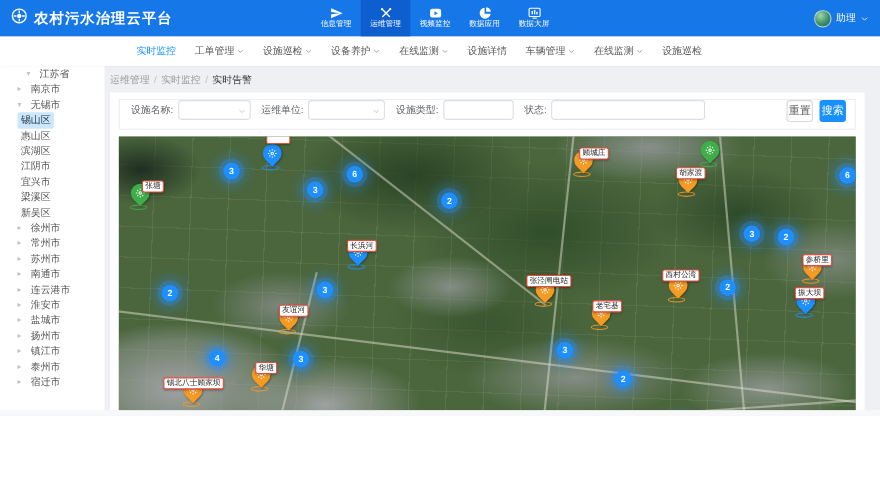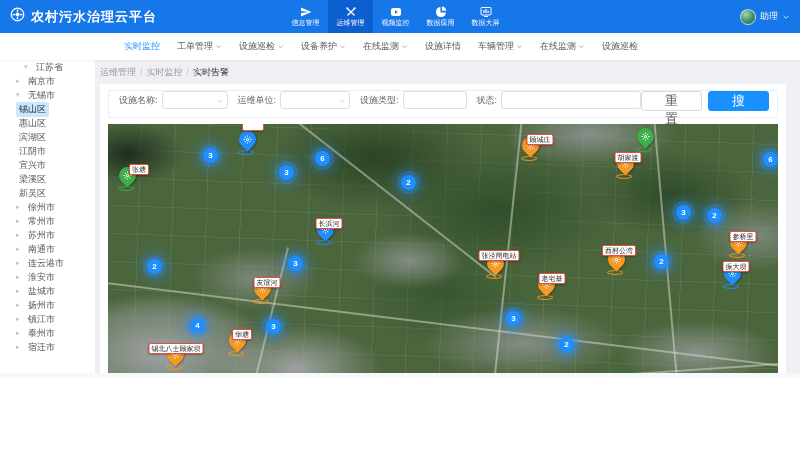--- a/index.html
+++ b/index.html
@@ -48,21 +48,21 @@
 .crumb-last{color:#333;font-weight:normal;cursor:default}
 .crumb-sep{margin:0 4px;color:#c0c0c0}
 .card{position:absolute;left:0;right:0;top:24px;bottom:0;background:#fff}
 .fbar{position:absolute;left:8px;right:8px;top:6px;height:28px;border:1px solid #ebeef5;display:flex;align-items:flex-start}
 .ffields{display:flex;align-items:center;flex:1}
 .flabel{font-size:9px;color:#606266;margin-left:10px;flex:none;white-space:nowrap}
 .fbox{height:18px;border:1px solid #dcdfe6;border-radius:3px;margin-left:4px;position:relative;background:#fff;flex:none}
 .fbox input{width:100%;height:100%;border:none;outline:none;font-size:9px;padding:0 4px;background:transparent}
 .fchev{position:absolute;right:3px;top:5px;color:#c0c4cc;display:flex}
 .fbtns{display:flex;gap:6px;margin-right:8px}
-.btn{height:20px;padding:0 18px;border-radius:3px;font-size:13px;cursor:pointer;font-family:inherit}
+.btn{height:20px;padding:0 1px;border-radius:3px;font-size:10px;cursor:pointer;font-family:inherit}
 .btn.ghost{background:#fff;border:1px solid #d9d9d9;color:#595959}
 .btn.primary{background:#1890ff;border:1px solid #1890ff;color:#fff}
 
 
 .map{position:absolute;left:8px;right:8px;top:40px;bottom:0;overflow:hidden;background:#4b663d;cursor:grab}
 .map-bg{position:absolute;inset:0;
 background-image:
  radial-gradient(150px 80px at 8% 92%, rgba(164,166,170,.95), rgba(164,166,170,.4) 55%, transparent 75%),
  radial-gradient(120px 60px at 28% 98%, rgba(168,168,172,.9), transparent 72%),
  radial-gradient(90px 45px at 22% 62%, rgba(152,154,160,.65), transparent 70%),

